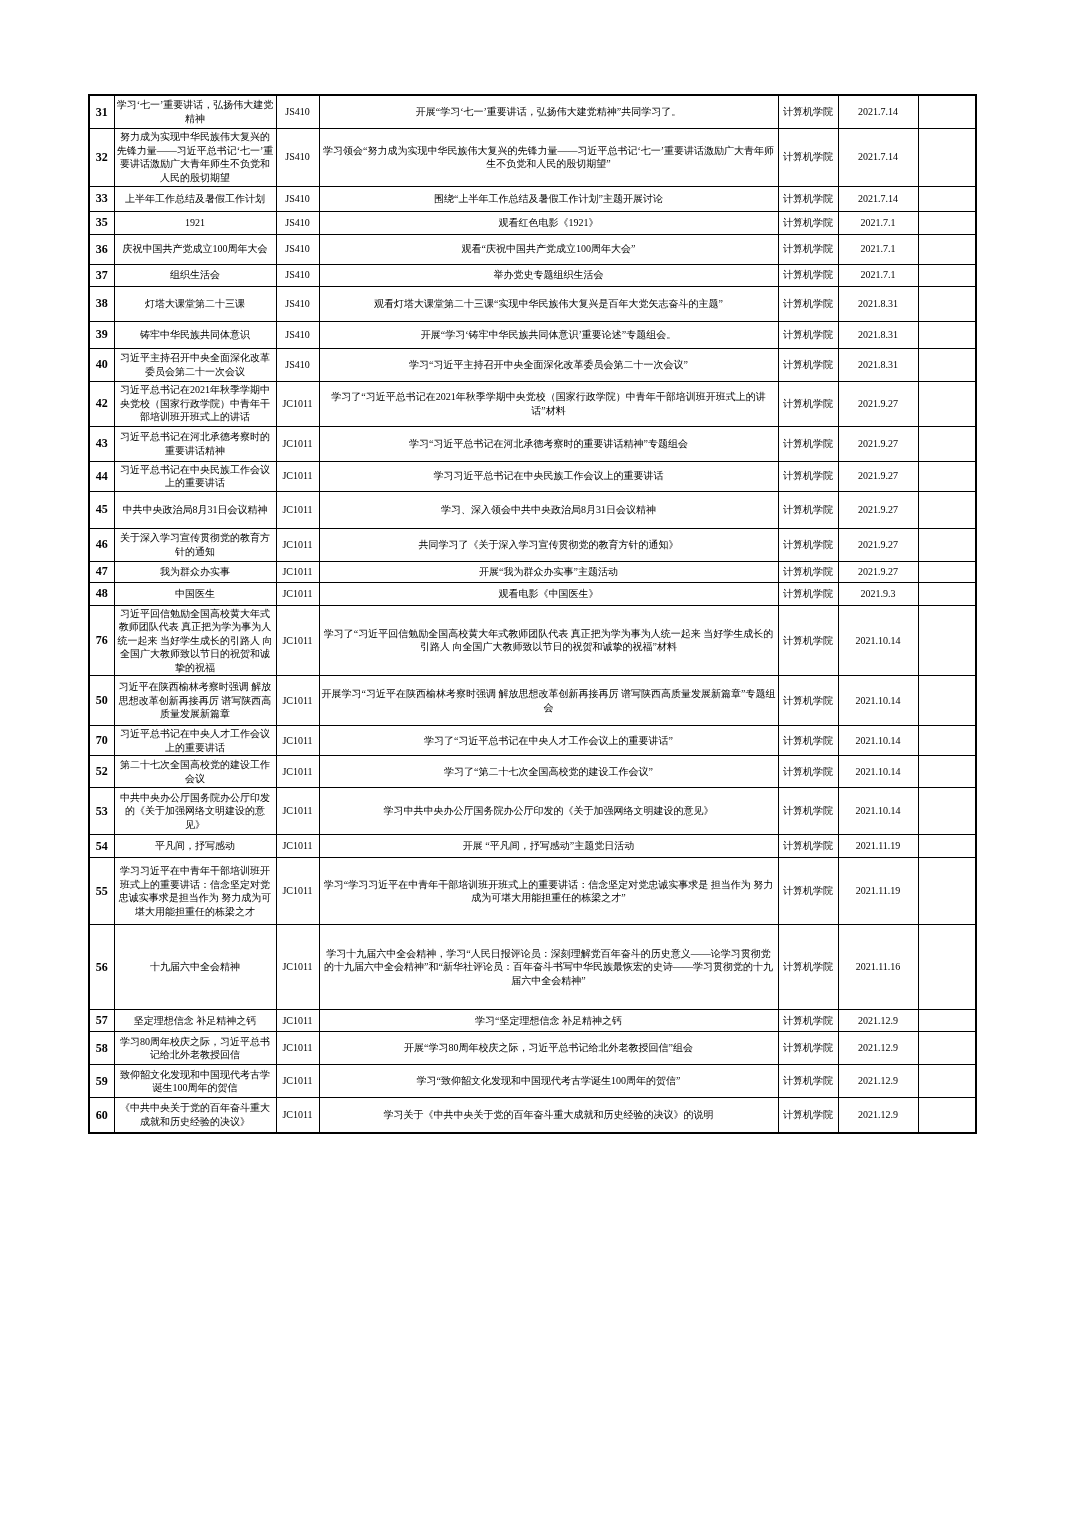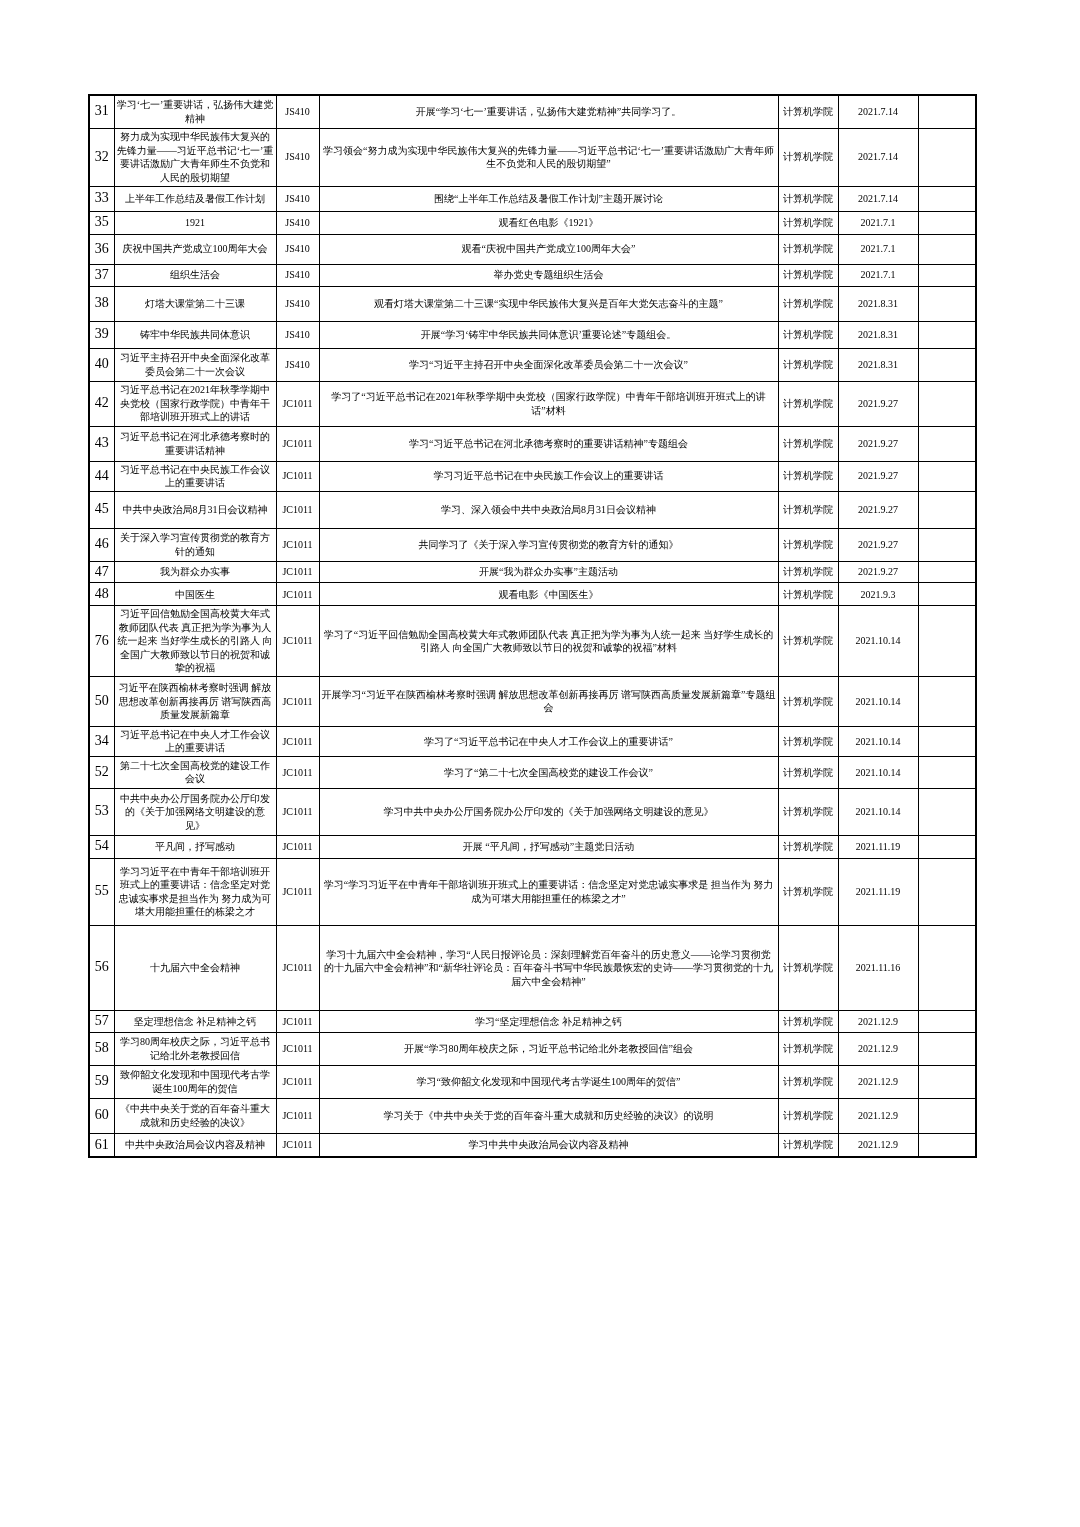--- a/index.html
+++ b/index.html
@@ -33,21 +33,21 @@
     line-height: 1.35;
   }
   table.activity-table td {
     border: 1px solid #000000;
     vertical-align: middle;
     text-align: center;
     padding: 1px 2px;
     overflow: hidden;
     word-break: break-all;
   }
-  td.col-no { font-size: 14px; }
+  td.col-no { font-size: 12px; font-weight: bold; }
   td.col-topic { padding: 1px 3px; }
   td.col-code { letter-spacing: 0; }
   td.col-description { padding: 1px 4px; }
   td.col-date { white-space: nowrap; }
 </style>
 </head>
 <body>
 
 <div class="page">
   <table class="activity-table">
@@ -217,21 +217,21 @@
         <tr style="height: 50px;">
           <td class="col-no">50</td>
           <td class="col-topic">习近平在陕西榆林考察时强调 解放思想改革创新再接再厉 谱写陕西高质量发展新篇章</td>
           <td class="col-code">JC1011</td>
           <td class="col-description">开展学习“习近平在陕西榆林考察时强调 解放思想改革创新再接再厉 谱写陕西高质量发展新篇章”专题组会</td>
           <td class="col-college">计算机学院</td>
           <td class="col-date">2021.10.14</td>
           <td class="col-extra"></td>
         </tr>
         <tr style="height: 30px;">
-          <td class="col-no">34</td>
+          <td class="col-no">70</td>
           <td class="col-topic">习近平总书记在中央人才工作会议上的重要讲话</td>
           <td class="col-code">JC1011</td>
           <td class="col-description">学习了“习近平总书记在中央人才工作会议上的重要讲话”</td>
           <td class="col-college">计算机学院</td>
           <td class="col-date">2021.10.14</td>
           <td class="col-extra"></td>
         </tr>
         <tr style="height: 32px;">
           <td class="col-no">52</td>
           <td class="col-topic">第二十七次全国高校党的建设工作会议</td>
@@ -302,28 +302,19 @@
           <td class="col-description">学习“致仰韶文化发现和中国现代考古学诞生100周年的贺信”</td>
           <td class="col-college">计算机学院</td>
           <td class="col-date">2021.12.9</td>
           <td class="col-extra"></td>
         </tr>
         <tr style="height: 35px;">
           <td class="col-no">60</td>
           <td class="col-topic">《中共中央关于党的百年奋斗重大成就和历史经验的决议》</td>
           <td class="col-code">JC1011</td>
           <td class="col-description">学习关于《中共中央关于党的百年奋斗重大成就和历史经验的决议》的说明</td>
-          <td class="col-college">计算机学院</td>
-          <td class="col-date">2021.12.9</td>
-          <td class="col-extra"></td>
-        </tr>
-        <tr style="height: 24px;">
-          <td class="col-no">61</td>
-          <td class="col-topic">中共中央政治局会议内容及精神</td>
-          <td class="col-code">JC1011</td>
-          <td class="col-description">学习中共中央政治局会议内容及精神</td>
           <td class="col-college">计算机学院</td>
           <td class="col-date">2021.12.9</td>
           <td class="col-extra"></td>
         </tr>
       </tbody>
   </table>
 </div>
 
 </body></html>

